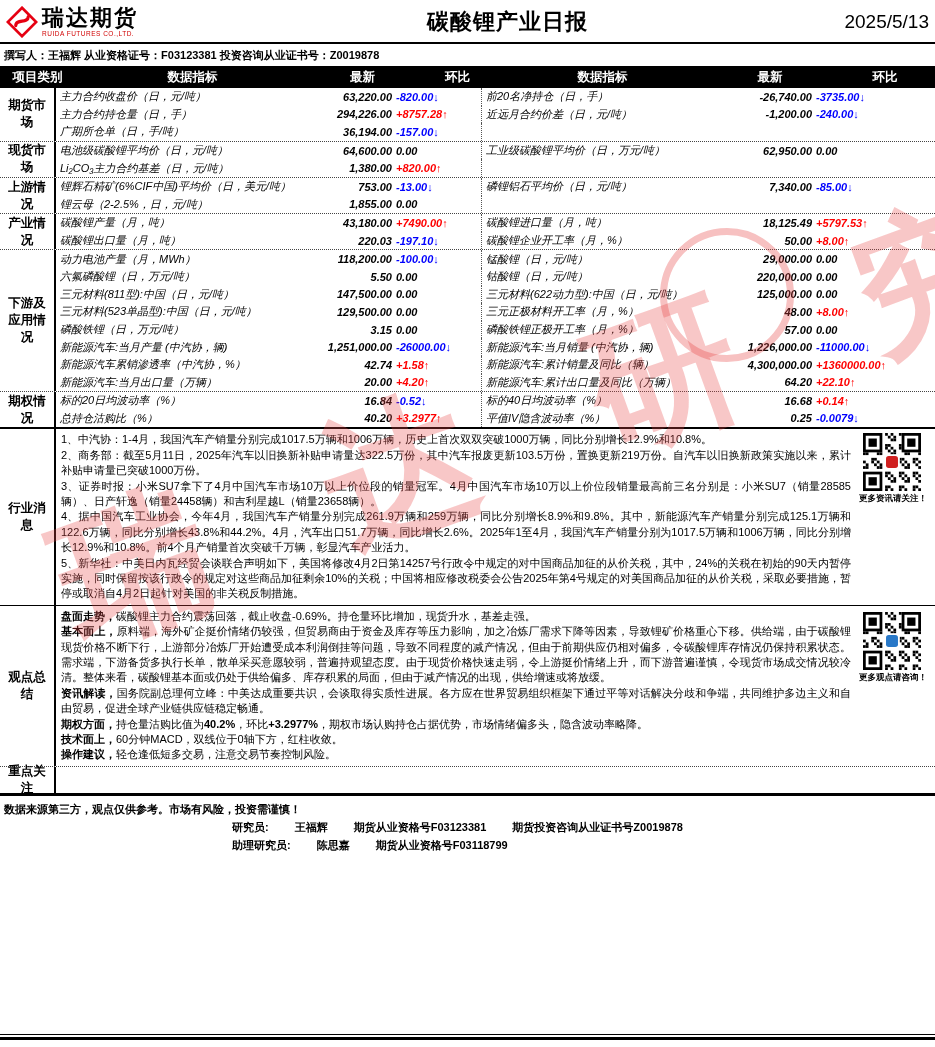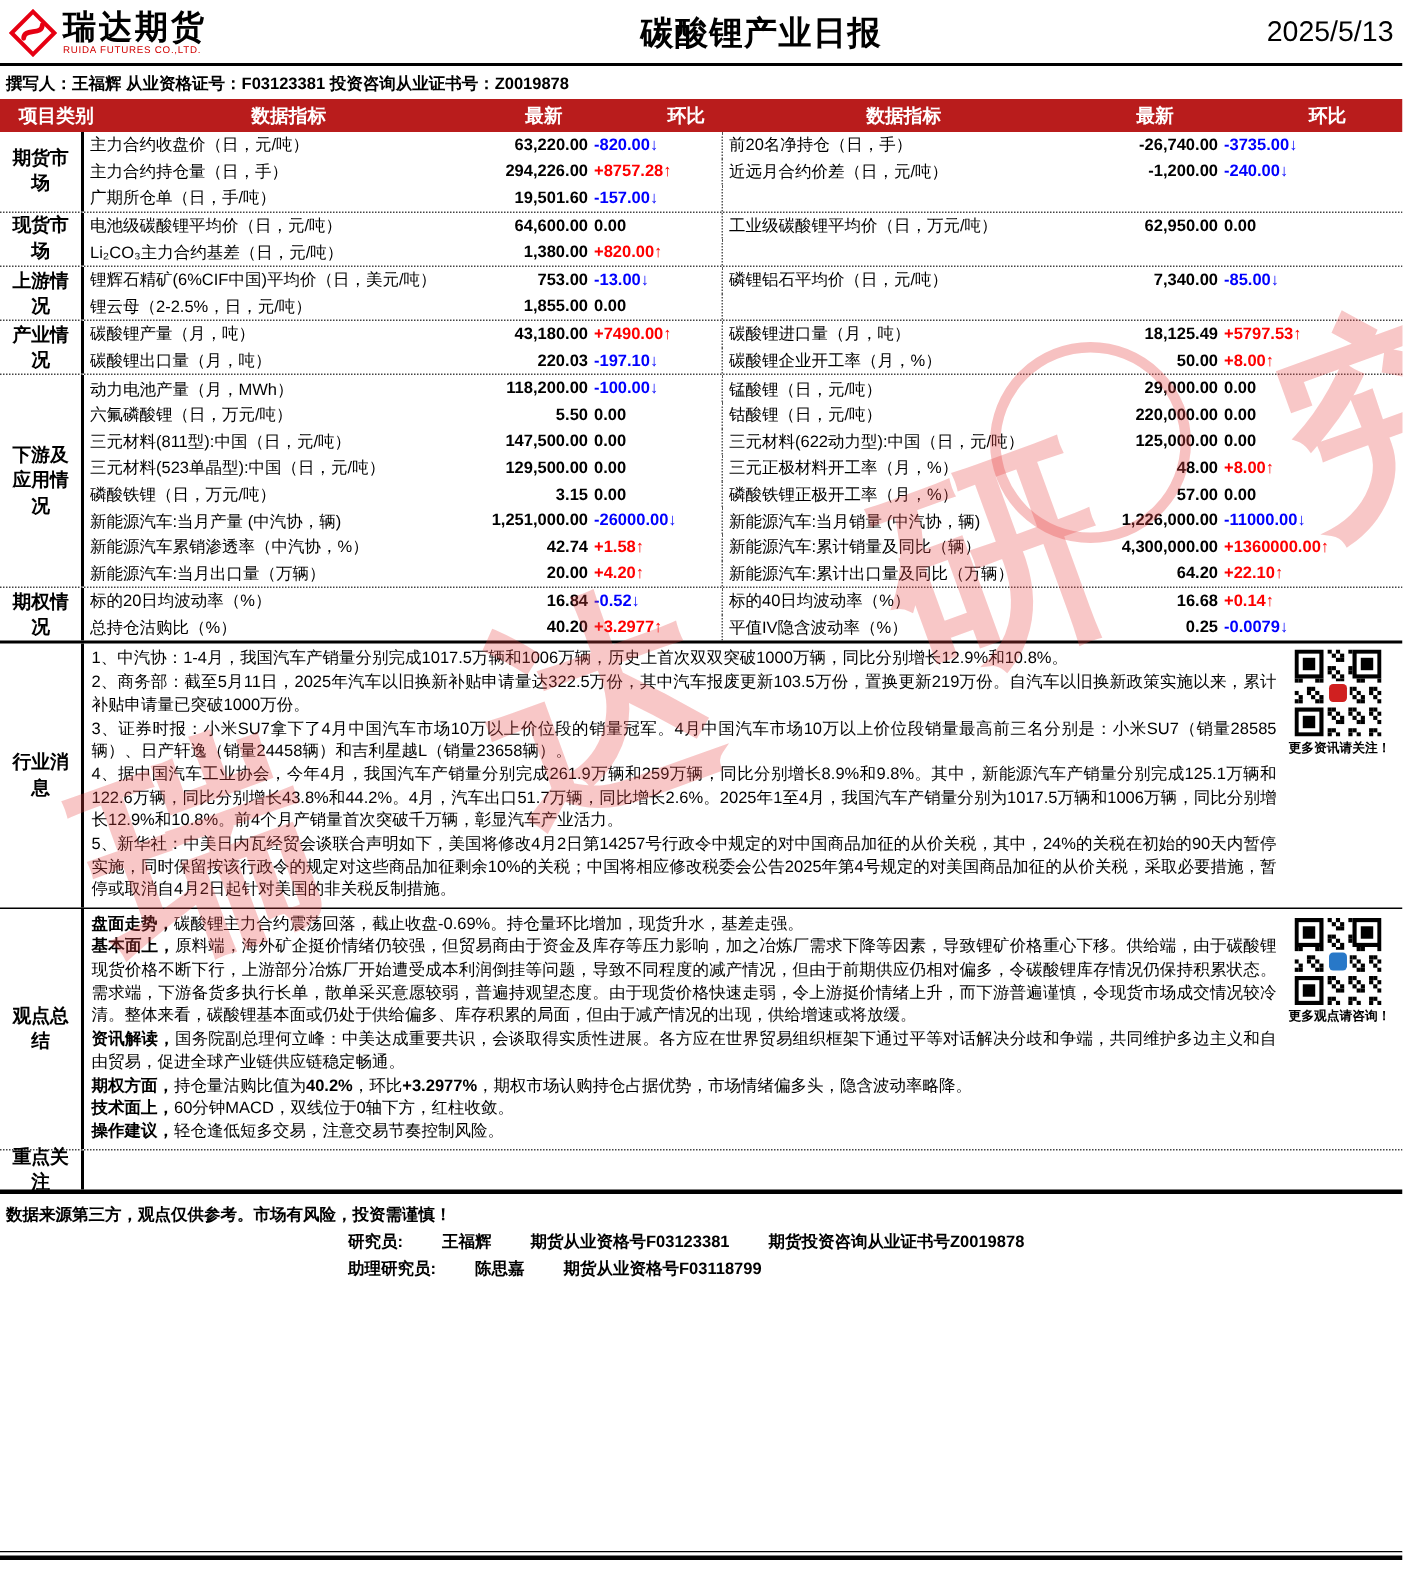--- a/index.html
+++ b/index.html
@@ -21,21 +21,21 @@
   
   .thead{display:grid;grid-template-columns:75px 235px 105px 85px 205px 130px 100px;
     height:22px;align-items:center;color:#fff;font-size:12.5px;font-weight:bold;background:#1565c0;}
   .thead span{text-align:center;}
   .tbody{border-bottom:1px solid #000;}
   .section{display:flex;}
   .section + .section{border-top:1px dotted #444;}
   .cat{width:56px;flex:0 0 auto;display:flex;align-items:center;justify-content:center;
     text-align:center;font-size:12.5px;font-weight:bold;border-right:2px solid #000;box-sizing:border-box;padding:0 3px;}
   .rows{flex:1;}
-  .row{display:grid;grid-template-columns:235px 105px 85px 205px 130px 100px;height:17.6px;align-items:center;}
+  .row{display:grid;grid-template-columns:235px 105px 85px 205px 130px 100px;height:17.6px;align-items:center;font-style:italic;}
   .cell{font-size:11px;white-space:nowrap;overflow:hidden;box-sizing:border-box;}
   .lbl{padding-left:4px;}
   .lbl2{border-left:1px dotted #555;padding-left:4px;align-self:stretch;display:flex;align-items:center;}
   .val{text-align:right;font-weight:bold;padding-right:4px;}
   .chg{text-align:left;font-weight:bold;padding-right:6px;}
   .chg.up{color:#fe0000;}
   .chg.down{color:#0000fe;}
   .chg.flat{color:#000;}
   
   .bigsec{display:flex;border-top:1px solid #000;}
@@ -79,21 +79,21 @@
       <div class="logo-cn">瑞达期货</div>
       <div class="logo-en">RUIDA FUTURES CO.,LTD.</div>
     </div>
   </div>
   <div class="doc-title">碳酸锂产业日报</div>
   <div class="doc-date">2025/5/13</div>
 </div>
 <div class="hr-heavy"></div>
 <div class="byline">撰写人：王福辉  从业资格证号：F03123381   投资咨询从业证书号：Z0019878</div>
 
-<div class="thead" style="background: #b91c1c;">
+<div class="thead" style="background: #000000;">
   <span>项目类别</span>
   <span>数据指标</span>
   <span>最新</span>
   <span>环比</span>
   <span>数据指标</span>
   <span>最新</span>
   <span>环比</span>
 </div>
 
 <div class="tbody" id="data-sections">
@@ -111,21 +111,21 @@
         <div class="row">
           <span class="cell lbl">主力合约持仓量（日，手）</span>
           <span class="cell val">294,226.00</span>
           <span class="cell chg up">+8757.28↑</span>
           <span class="cell lbl2">近远月合约价差（日，元/吨）</span>
           <span class="cell val">-1,200.00</span>
           <span class="cell chg down">-240.00↓</span>
         </div>
         <div class="row">
           <span class="cell lbl">广期所仓单（日，手/吨）</span>
-          <span class="cell val">19,501.60</span>
+          <span class="cell val">36,194.00</span>
           <span class="cell chg down">-157.00↓</span>
           <span class="cell lbl2"></span>
           <span class="cell val"></span>
           <span class="cell chg flat"></span>
         </div>
       </div>
     </div>
     <div class="section">
       <div class="cat">现货市场</div>
       <div class="rows">

